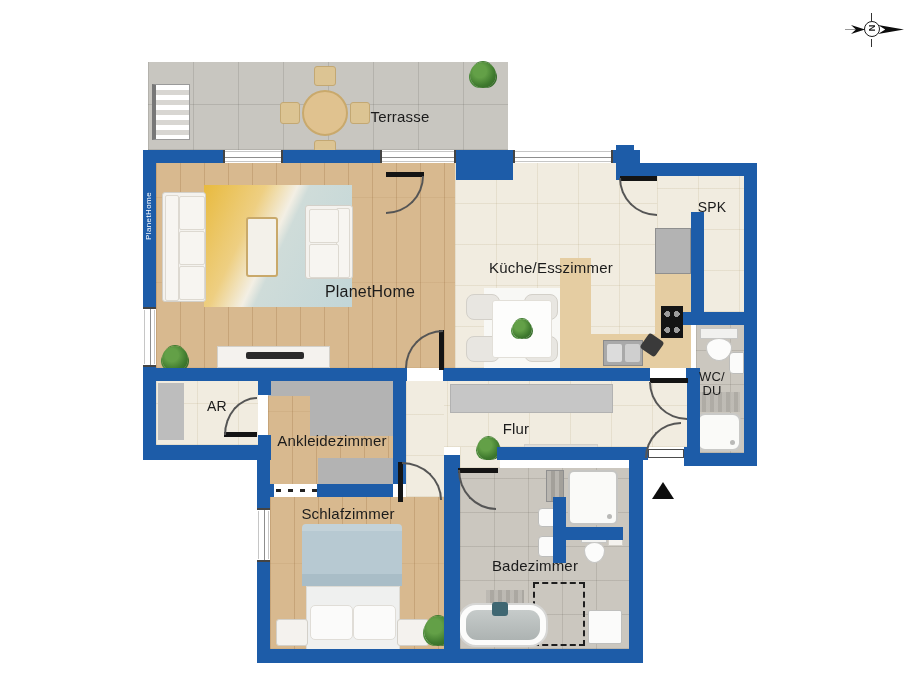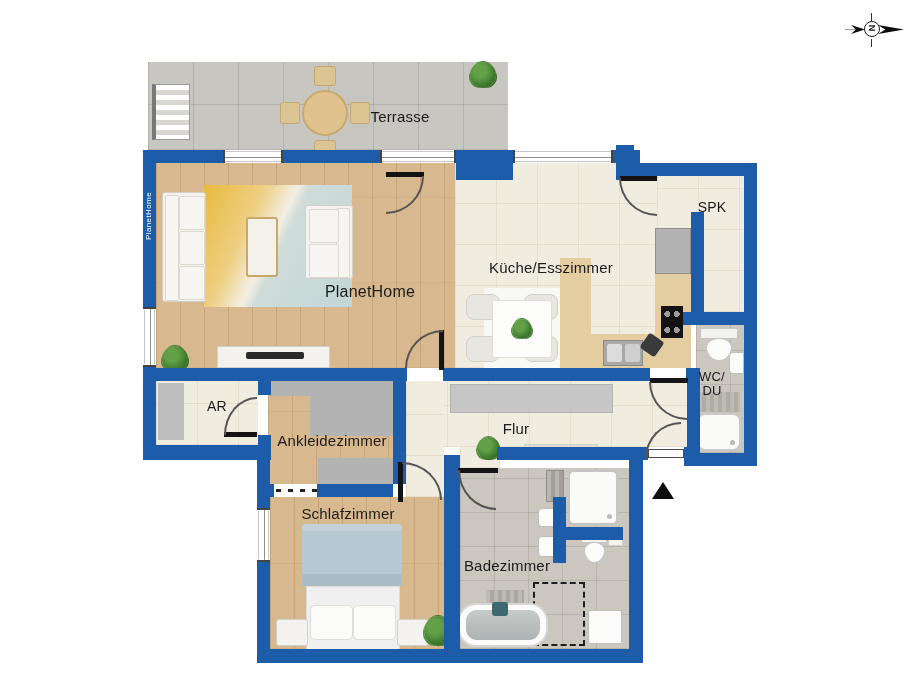--- a/index.html
+++ b/index.html
@@ -221,21 +221,21 @@
   <div class="label" style="left:551px;top:227px;margin-top:40px;">Küche/Esszimmer</div>
   <div class="label" style="left:712px;top:207px;font-size:14px;">SPK</div>
   <div class="label" style="left:712px;top:384px;font-size:13px;line-height:14px;">
     <span style="display:block;">WC/</span>
     <span style="display:block;">DU</span>
   </div>
   <div class="label" style="left:217px;top:406px;font-size:14px;">AR</div>
   <div class="label" style="left:332px;top:440px;">Ankleidezimmer</div>
   <div class="label" style="left:516px;top:428px;">Flur</div>
   <div class="label" style="left:348px;top:513px;">Schlafzimmer</div>
-  <div class="label" style="left:507px;top:565px;text-align:center;">Badezimmer</div>
+  <div class="label" style="left:535px;top:565px;text-align:center;">Badezimmer</div>
 
   <div class="watermark" style="left:144px;top:168px;height:72px;width:11px;">PlanetHome</div>
 
   <div class="tri-up" style="left:652px;top:482px;"></div>
 
   <div style="position:absolute;left:845px;top:12px;width:60px;height:36px;">
     <div style="position:absolute;left:0;top:17px;width:24px;height:1px;background:#999;"></div>
     <div style="position:absolute;left:6px;top:13px;width:14px;height:9px;background:#0d0d0d;clip-path:polygon(0 0,100% 50%,0 100%,35% 50%);"></div>
     <div style="position:absolute;left:33px;top:11px;width:26px;height:13px;background:#0d0d0d;clip-path:polygon(0 15%,100% 50%,0 85%,28% 50%);"></div>
     <div style="position:absolute;left:26px;top:1px;width:1px;height:8px;background:#333;"></div>

